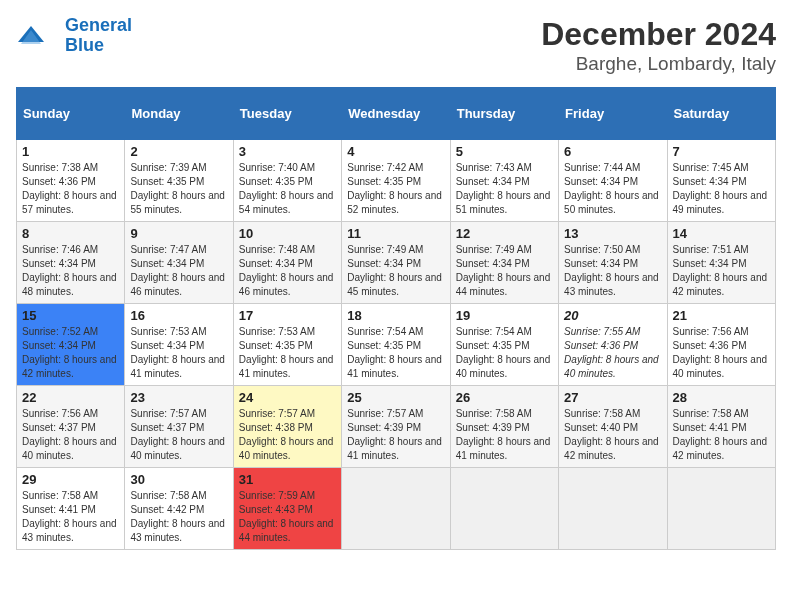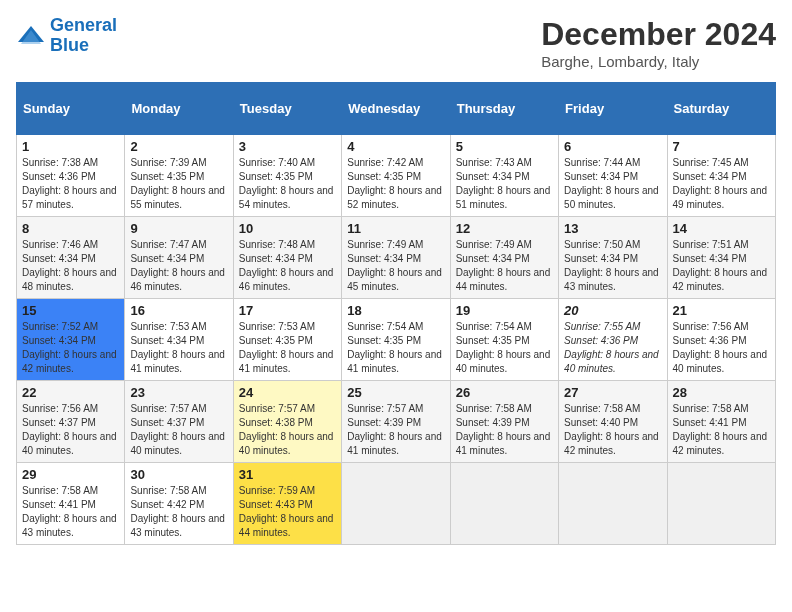--- a/index.html
+++ b/index.html
@@ -12,45 +12,45 @@
     }
     .header {
       display: flex;
       justify-content: space-between;
       align-items: flex-start;
       margin-bottom: 12px;
     }
     .logo {
       display: flex;
       align-items: center;
-      gap: 4px;
+      gap: 19px;
     }
     .logo-text {
       font-size: 18px;
       font-weight: bold;
       color: #333;
       line-height: 1.1;
     }
     .logo-text span {
       color: #1a6fba;
     }
     .logo-icon {
       width: 30px;
       height: 24px;
     }
     .title-block {
-      text-align: left;
+      text-align: right;
     }
     .month-title {
       font-size: 32px;
       font-weight: bold;
       color: #333;
     }
     .location {
-      font-size: 15px;
+      font-size: 19px;
       color: #555;
     }
     table {
       width: 100%;
       border-collapse: collapse;
       font-size: 11px;
     }
     th {
       background-color: #2d6fb5;
       color: #fff;
@@ -245,21 +245,21 @@
       </tr>
       <tr style="background: rgb(255, 255, 255);">
         <td style="background: rgb(255, 255, 255);">
           <span class="day-num">29</span>
           <div class="day-info">Sunrise: 7:58 AM<br>Sunset: 4:41 PM<br>Daylight: 8 hours and 43 minutes.</div>
         </td>
         <td style="background: rgb(255, 255, 255);">
           <span class="day-num">30</span>
           <div class="day-info">Sunrise: 7:58 AM<br>Sunset: 4:42 PM<br>Daylight: 8 hours and 43 minutes.</div>
         </td>
-        <td style="background: #fde047;">
+        <td style="background: #ef4444;">
           <span class="day-num">31</span>
           <div class="day-info">Sunrise: 7:59 AM<br>Sunset: 4:43 PM<br>Daylight: 8 hours and 44 minutes.</div>
         </td>
         <td class="empty"></td>
         <td class="empty"></td>
         <td class="empty"></td>
         <td class="empty"></td>
       </tr>
     </tbody>
 </table>

